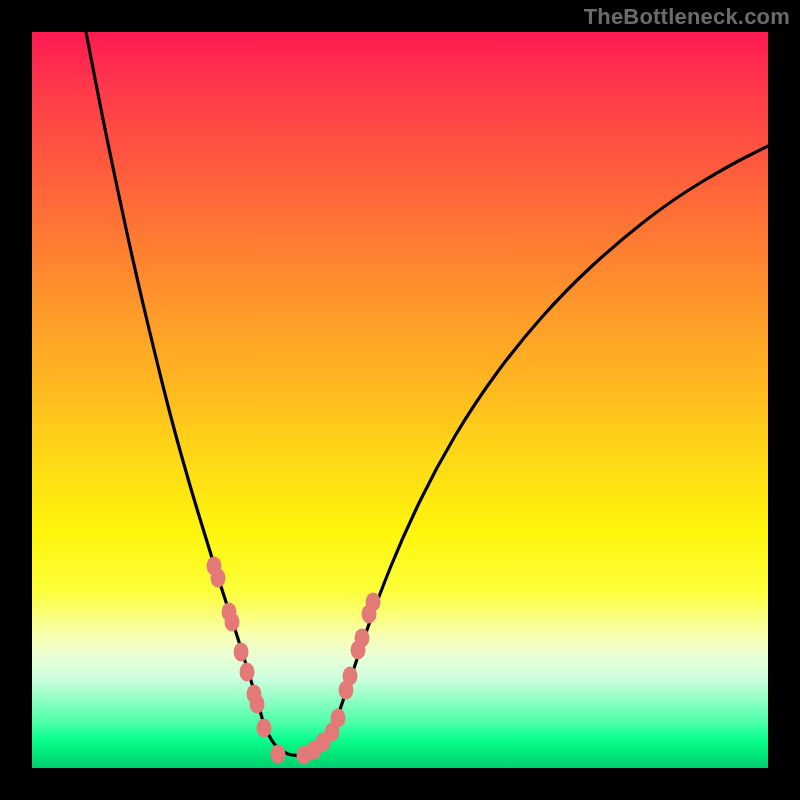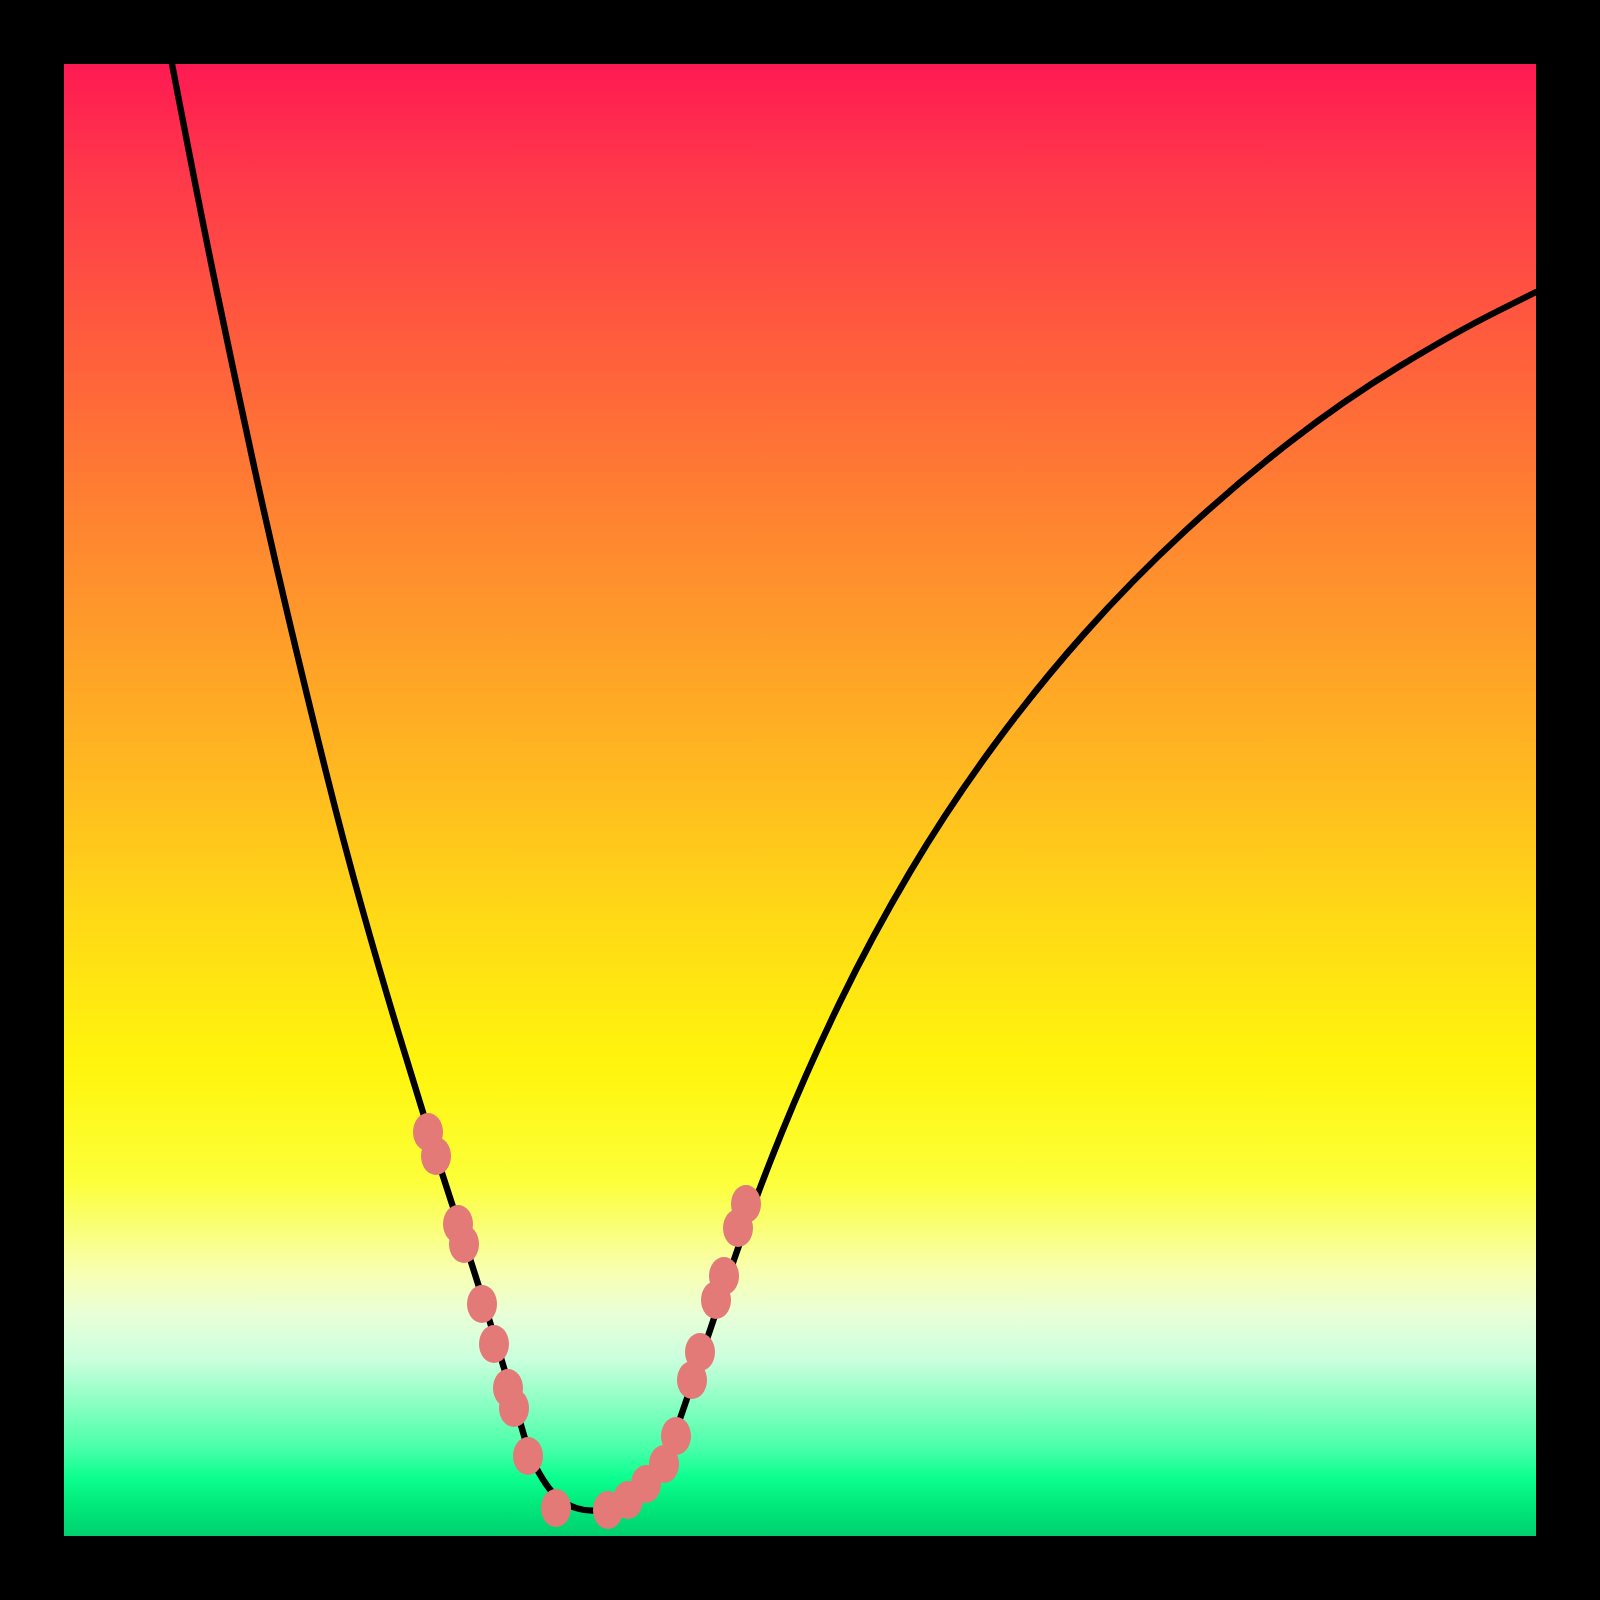--- a/index.html
+++ b/index.html
@@ -104,13 +104,14 @@
           <ellipse cx="314" cy="658" rx="7.5" ry="9.5" class="dot"></ellipse>
           <ellipse cx="318" cy="644" rx="7.5" ry="9.5" class="dot"></ellipse>
           <ellipse cx="326" cy="618" rx="7.5" ry="9.5" class="dot"></ellipse>
           <ellipse cx="330" cy="606" rx="7.5" ry="9.5" class="dot"></ellipse>
           <ellipse cx="337" cy="582" rx="7.5" ry="9.5" class="dot"></ellipse>
           <ellipse cx="341" cy="570" rx="7.5" ry="9.5" class="dot"></ellipse>
         </g>
     </svg>
 
   </div>
+  <div class="watermark">TheBottleneck.com</div>
 </div>
 
 </body></html>

